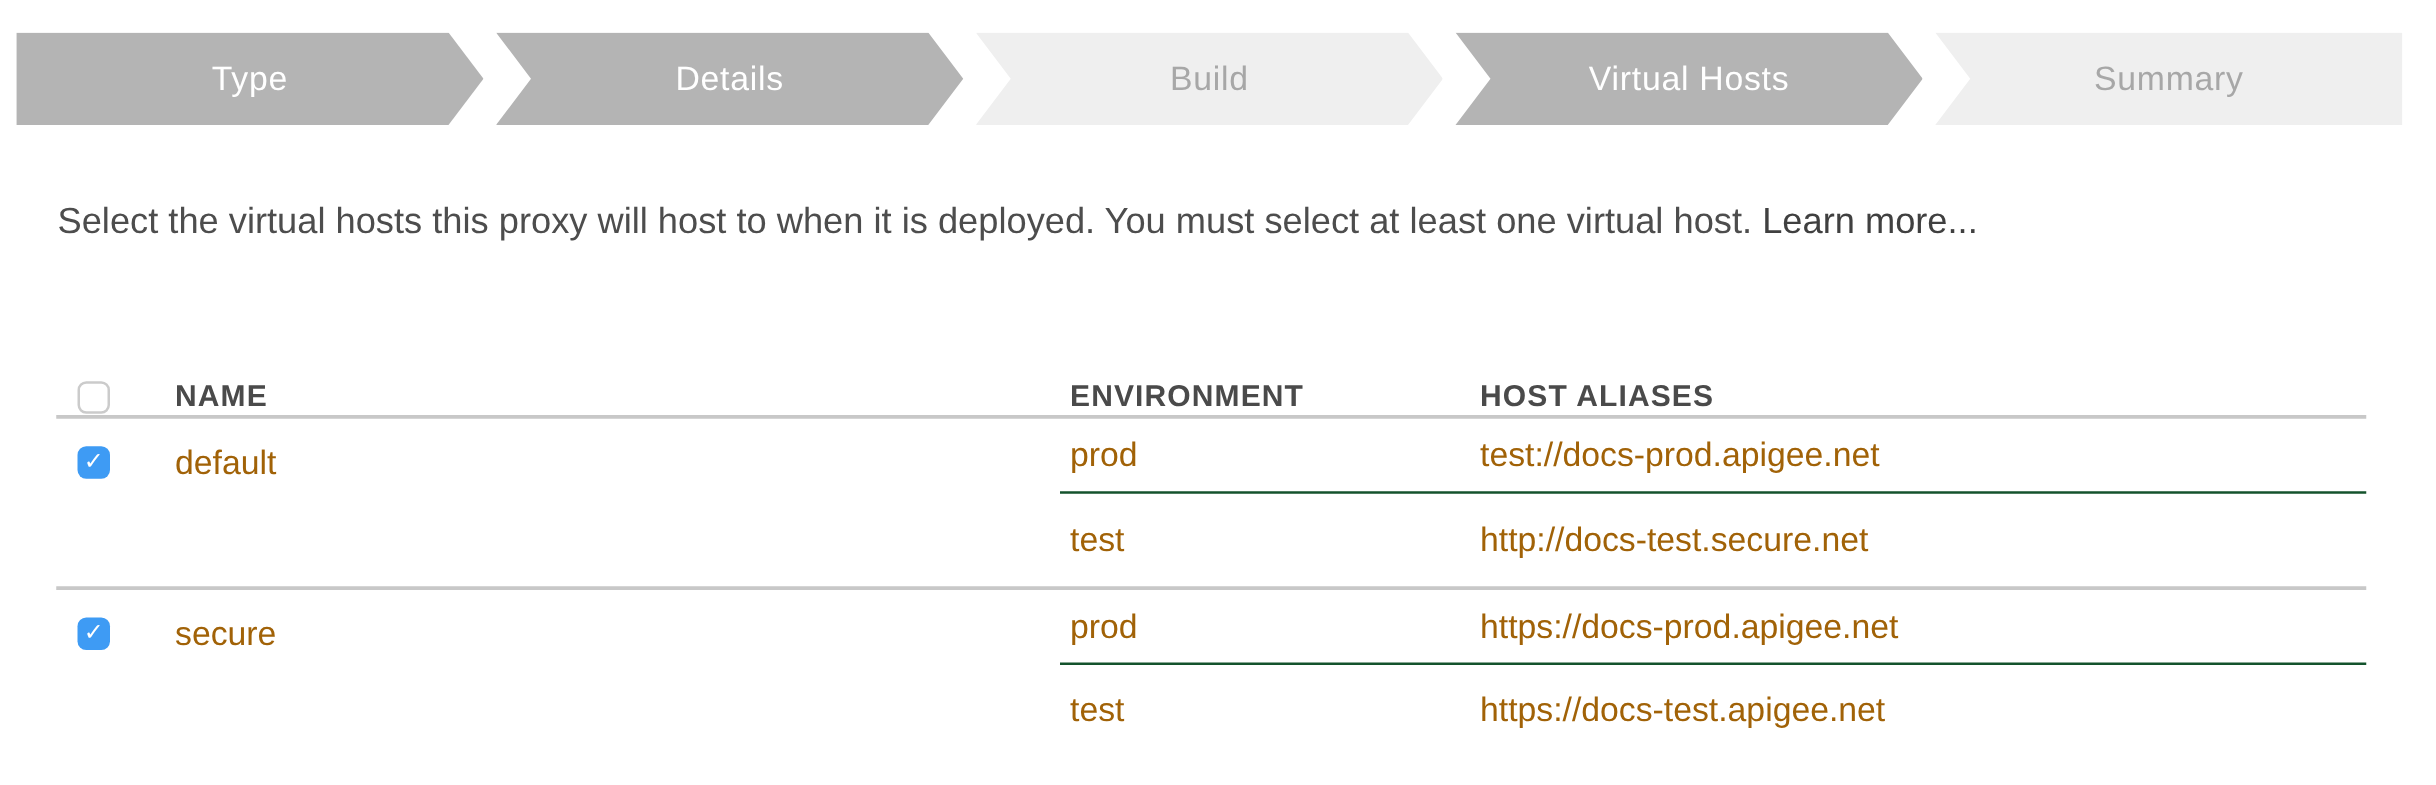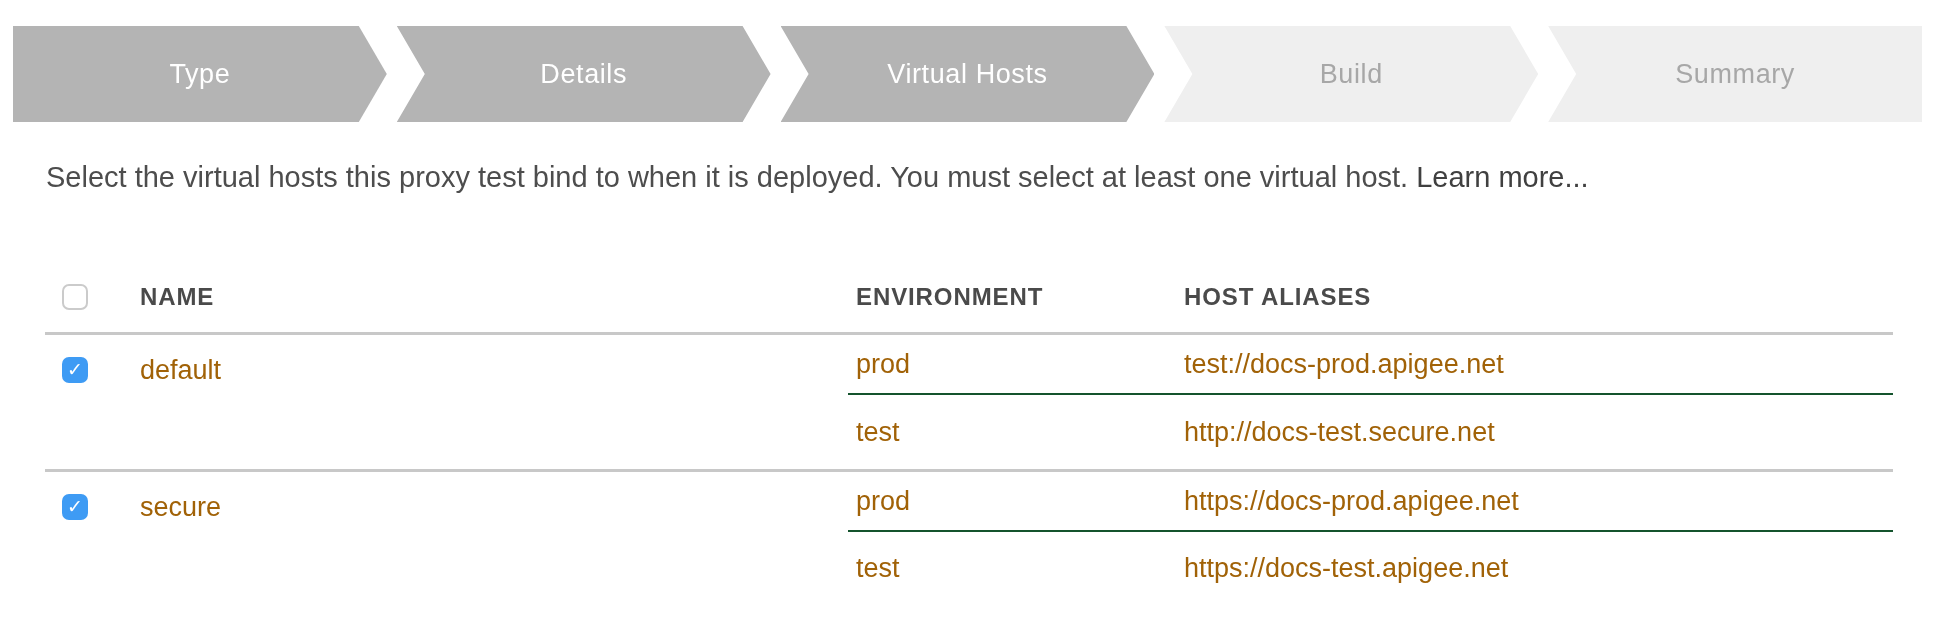--- a/index.html
+++ b/index.html
@@ -4,21 +4,21 @@
 <style>
   html,body{margin:0;padding:0;background:#ffffff;}
   body{
     width:1949px;height:628px;position:relative;overflow:hidden;
     font-family:"Liberation Sans","DejaVu Sans",sans-serif;
     -webkit-font-smoothing:antialiased;
   }
 
   
   .stepper{
-    position:absolute;left:13px;top:26px;width:1909px;height:96px;
+    position:absolute;left:13px;top:26px;width:1909px;height:74px;
     display:flex;gap:10px;
   }
   .step{
     flex:1 1 0;height:100%;
     display:flex;align-items:center;justify-content:center;
     font-size:27px;letter-spacing:0.6px;
     clip-path:polygon(0 0,calc(100% - 28px) 0,100% 50%,calc(100% - 28px) 100%,0 100%,28px 50%);
     cursor:pointer;user-select:none;white-space:nowrap;
   }
   .step:first-child{
@@ -33,21 +33,21 @@
   
   .description{
     position:absolute;left:46px;top:158px;width:1880px;
     font-size:29px;line-height:38px;color:#4d4d4d;white-space:nowrap;
   }
   .learn-more{color:#404040;text-decoration:none;cursor:pointer;}
 
   
   .vh-table{position:absolute;left:45px;top:262px;width:1848px;}
   .thead{
-    height:70px;display:flex;align-items:center;
+    height:70px;display:flex;align-items:flex-end;
     border-bottom:3px solid #c8c8c8;
   }
   .col-left{width:803px;display:flex;align-items:center;flex:none;}
   .col-right{flex:1 1 auto;position:relative;display:flex;align-items:center;min-width:0;}
   .hlabel{
     font-size:24px;font-weight:bold;color:#4a4a4a;letter-spacing:0.9px;
     white-space:nowrap;
   }
   .name-h{margin-left:52px;}
   .env-h{margin-left:8px;}
@@ -85,33 +85,33 @@
 </head>
 <body>
 
 <div class="stepper">
   <div class="step active">
       <span>Type</span>
     </div>
   <div class="step active">
       <span>Details</span>
     </div>
+  <div class="step upcoming">
+      <span>Build</span>
+    </div>
   <div class="step active">
       <span>Virtual Hosts</span>
-    </div>
-  <div class="step upcoming">
-      <span>Build</span>
     </div>
   <div class="step upcoming">
       <span>Summary</span>
     </div>
 </div>
 
 <div class="description">
-  <span>Select the virtual hosts this proxy test bind to when it is deployed. You must select at least one virtual host.</span>
+  <span>Select the virtual hosts this proxy will host to when it is deployed. You must select at least one virtual host.</span>
   <a class="learn-more">Learn more...</a>
 </div>
 
 <div class="vh-table">
 
   <div class="thead">
     <div class="col-left">
       <span class="cb" role="checkbox" aria-checked="false">
         
       </span>

